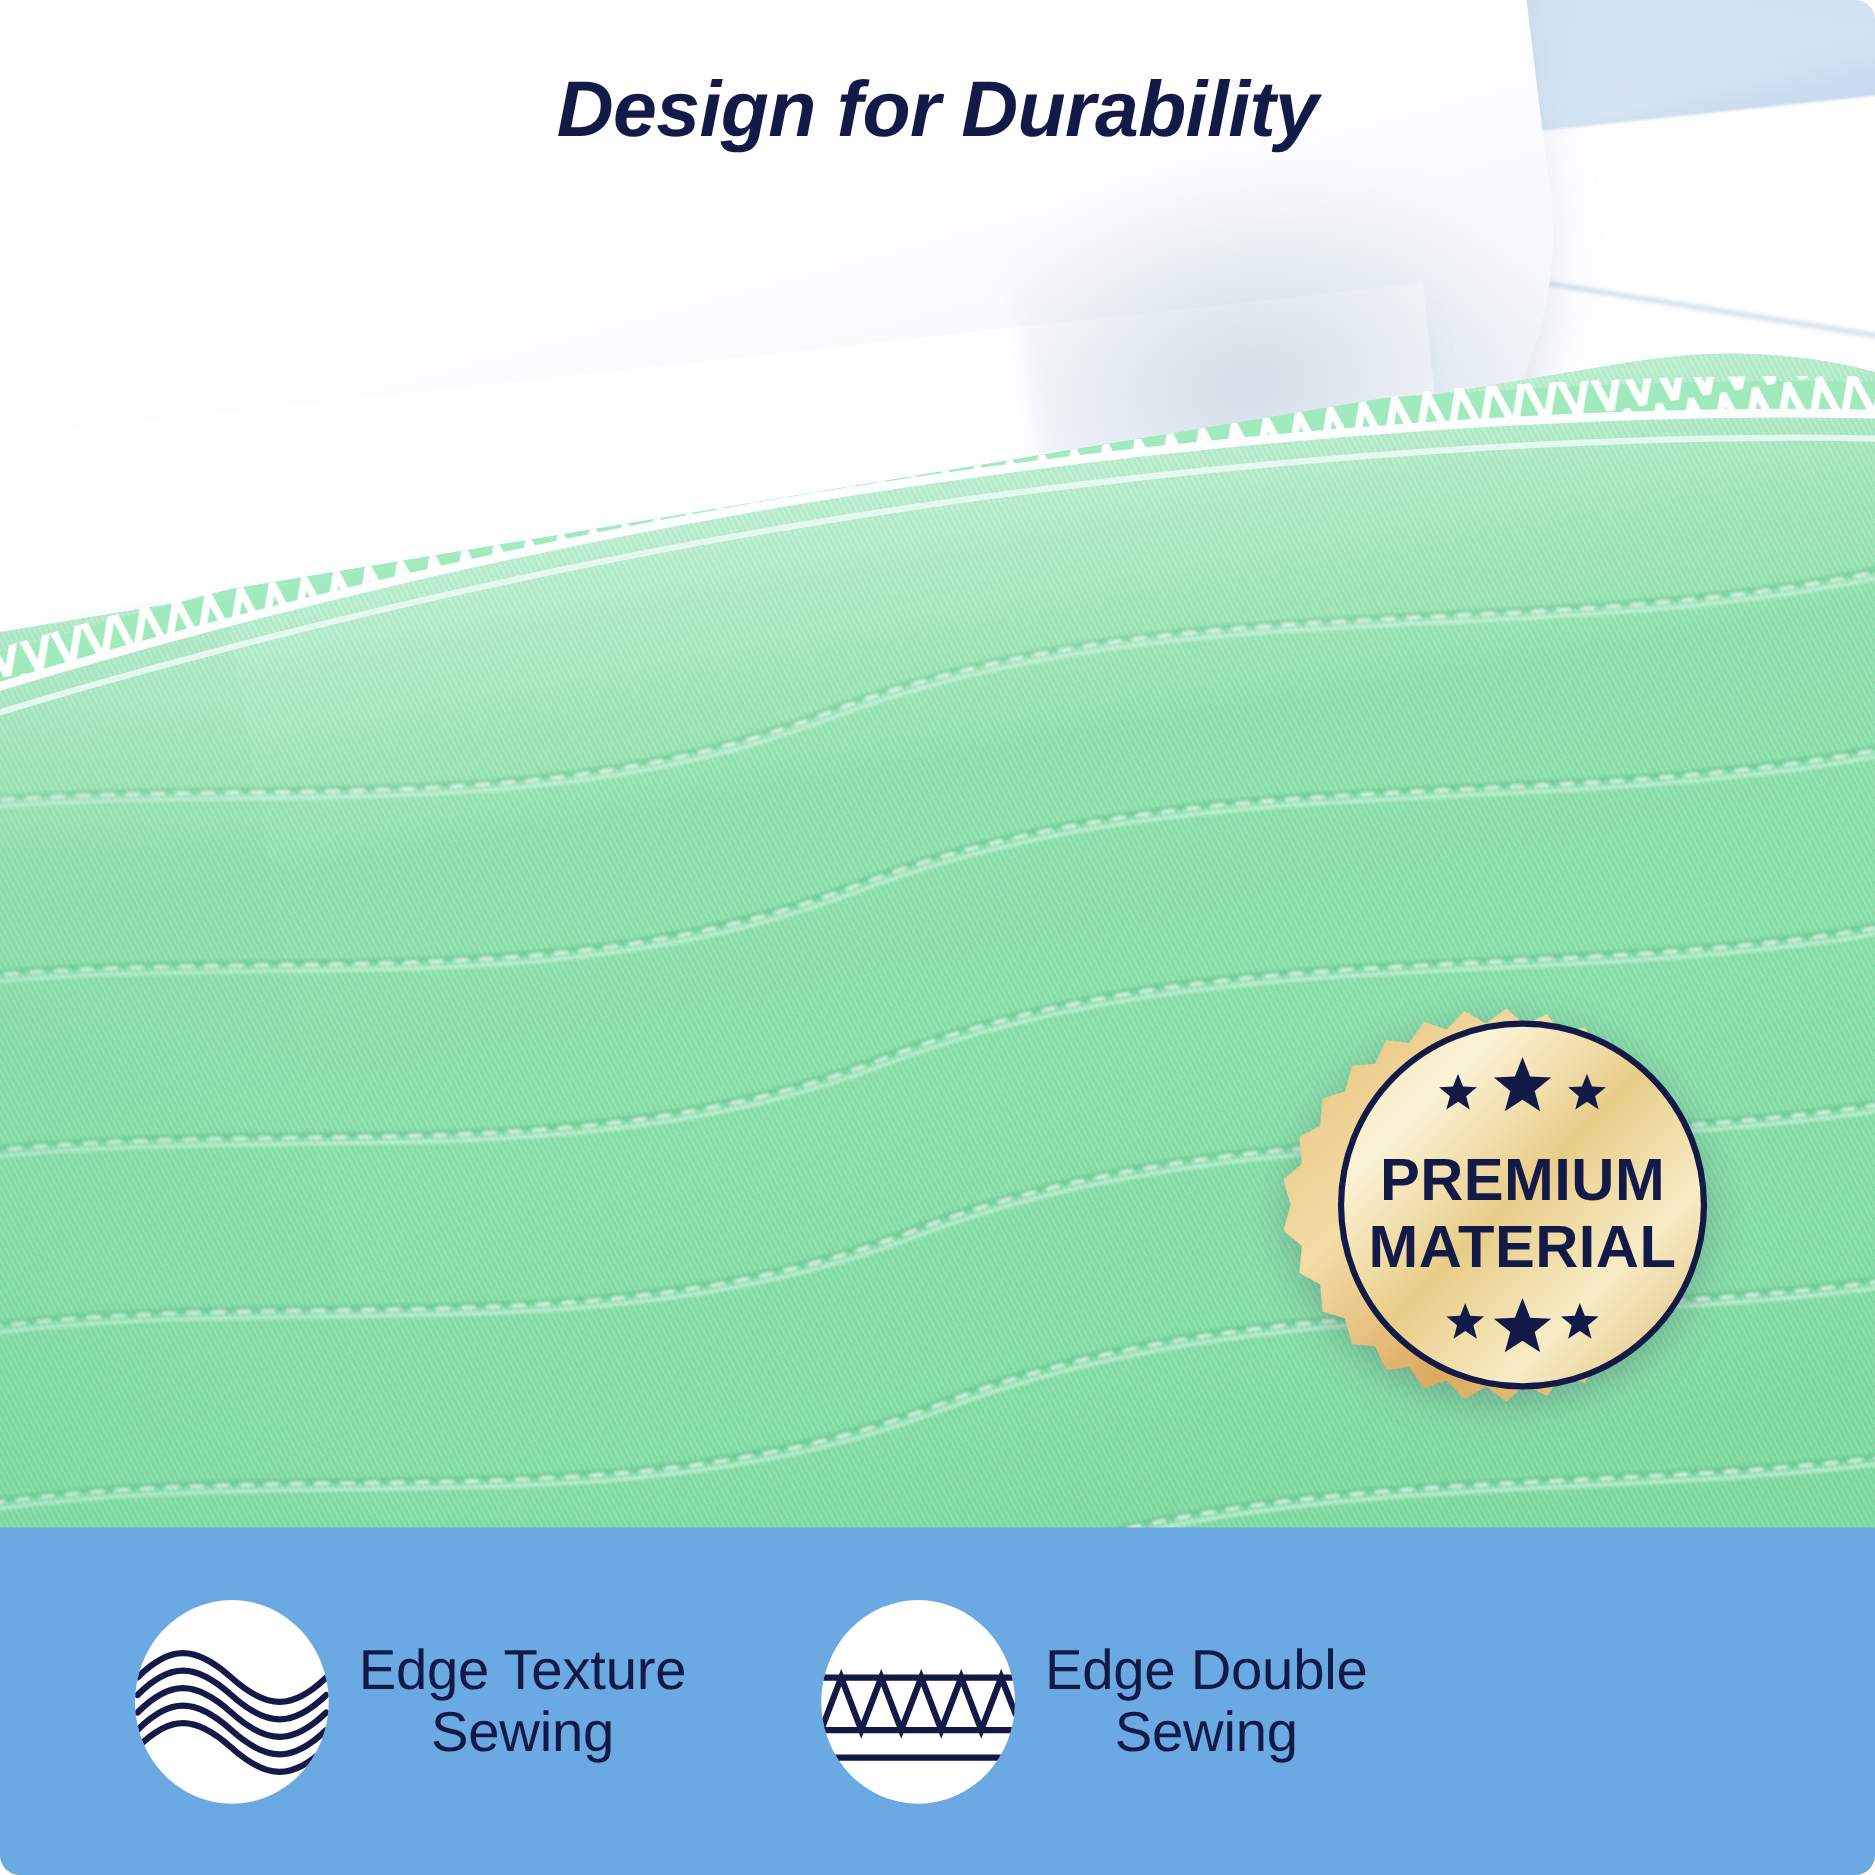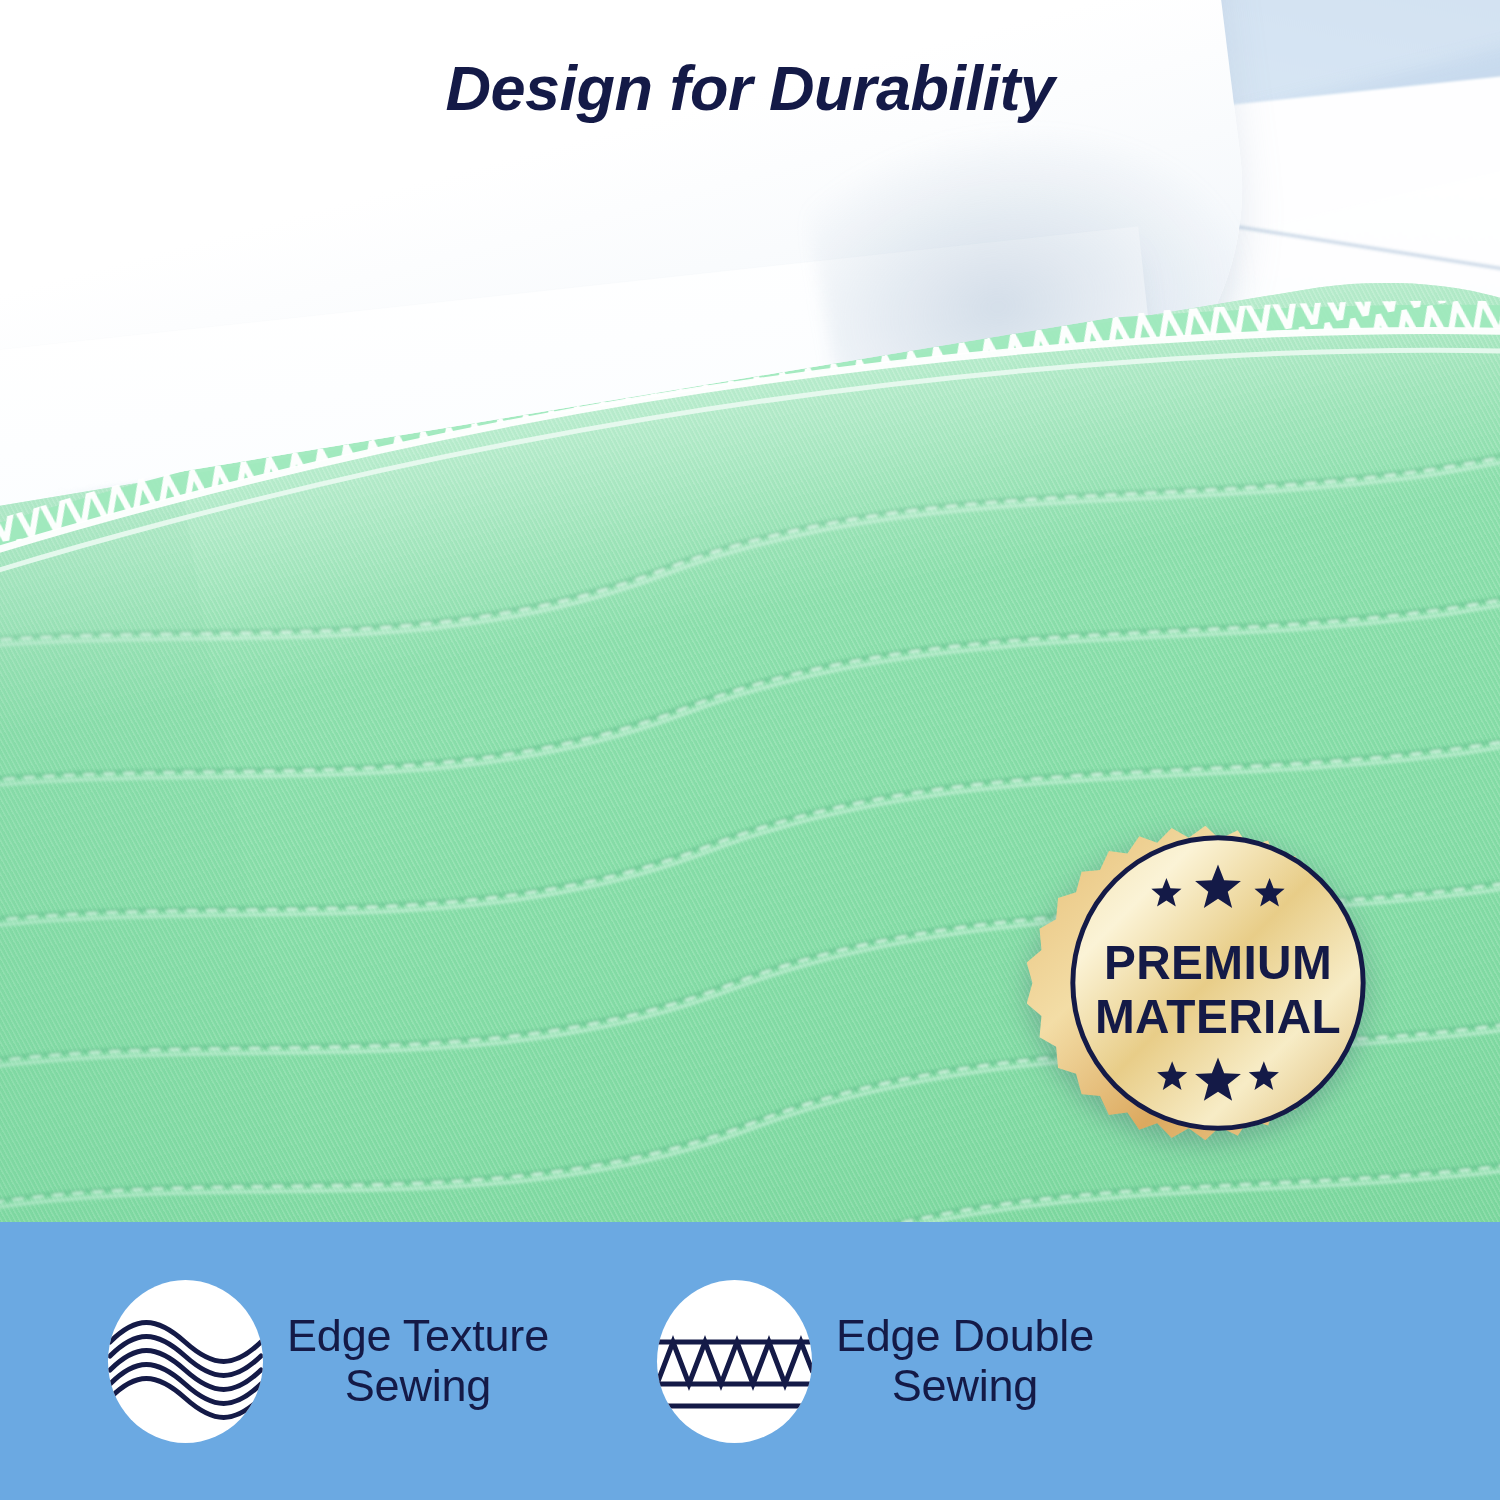--- a/index.html
+++ b/index.html
@@ -10,20 +10,21 @@
   body {
     font-family: "Liberation Sans", sans-serif;
   }
 
   #stage {
     position: relative;
     width: 1500px;
     height: 1500px;
     overflow: hidden;
     background: #eef3f9;
+    border-radius: 16px;
   }
 
   
   .photo {
     position: absolute;
     left: 0; top: 0;
     width: 1500px;
     height: 1228px;
     overflow: hidden;
     background: linear-gradient(170deg, #f4f7fb 0%, #e9eff7 45%, #dbe6f2 100%);
@@ -197,21 +198,21 @@
     font-weight: bold;
     font-style: italic;
     letter-spacing: -0.5px;
     color: #141a47;
     text-shadow: 0 2px 10px rgba(255,255,255,.85), 0 0 22px rgba(255,255,255,.8);
   }
 
   
   .badge {
     position: absolute;
-    left: 1027px; top: 792px;
+    left: 1027px; top: 773px;
     width: 382px; height: 382px;
   }
   .badge svg { width: 100%; height: 100%; display: block;
     filter: drop-shadow(0 8px 14px rgba(60,70,100,.30)); }
 
   
   .footer {
     position: absolute;
     left: 0; top: 1222px;
     width: 1500px; height: 278px;

